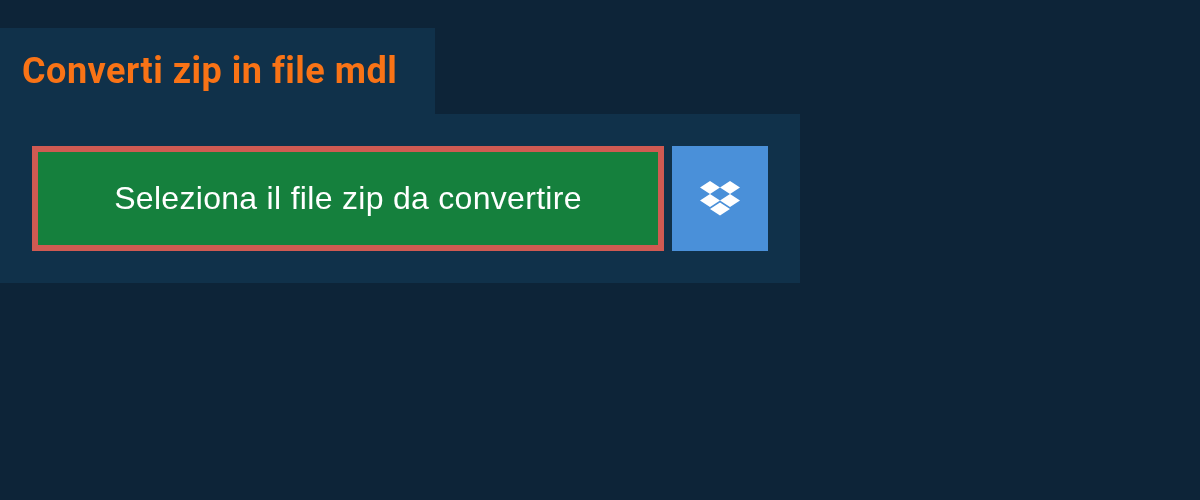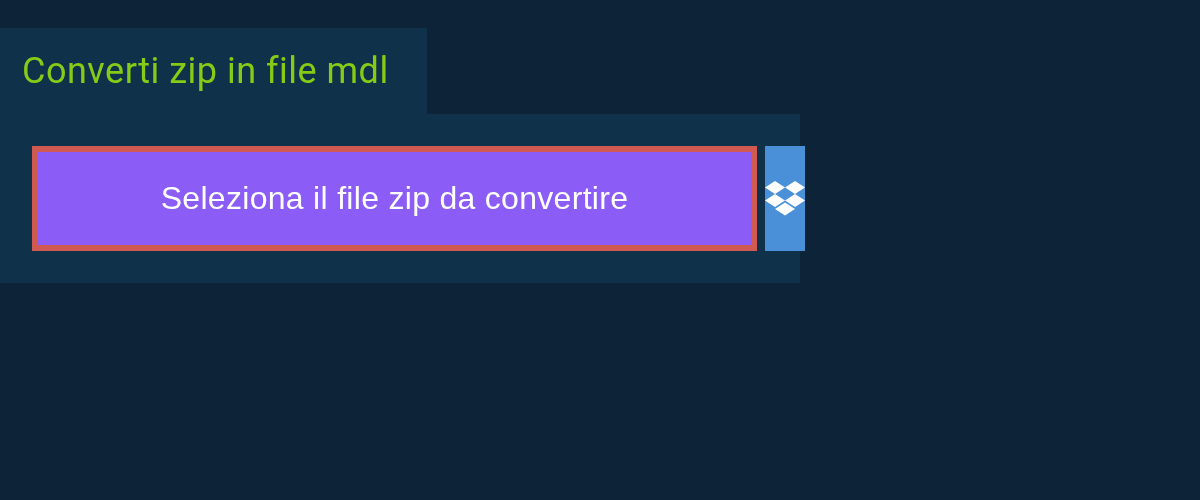--- a/index.html
+++ b/index.html
@@ -14,44 +14,44 @@
       font-family: -apple-system, BlinkMacSystemFont, "Segoe UI", Roboto, sans-serif;
       overflow: hidden;
     }
     .tab-header {
       background-color: #10314a;
       display: inline-block;
       padding: 22px 38px 22px 22px;
       margin-top: 28px;
     }
     .tab-title {
-      color: #84cc16;
+      color: #f97316;
       font-size: 36px;
-      font-weight: 400;
+      font-weight: 700;
       letter-spacing: 0.5px;
     }
     .panel {
       background-color: #10314a;
       padding: 32px;
       width: 800px;
     }
     .button-row {
       display: flex;
       gap: 8px;
     }
     .select-file-button {
-      background-color: #8b5cf6;
+      background-color: #15803d;
       border: 6px solid #d05a52;
       color: #ffffff;
       font-size: 32px;
       font-weight: 300;
       padding: 28px 40px;
       cursor: pointer;
       flex: 0 0 auto;
-      width: 725px;
+      width: 632px;
       text-align: center;
       letter-spacing: 0.3px;
     }
     .dropbox-button {
       background-color: #4a90d9;
       border: none;
       width: 110px;
       display: flex;
       align-items: center;
       justify-content: center;

